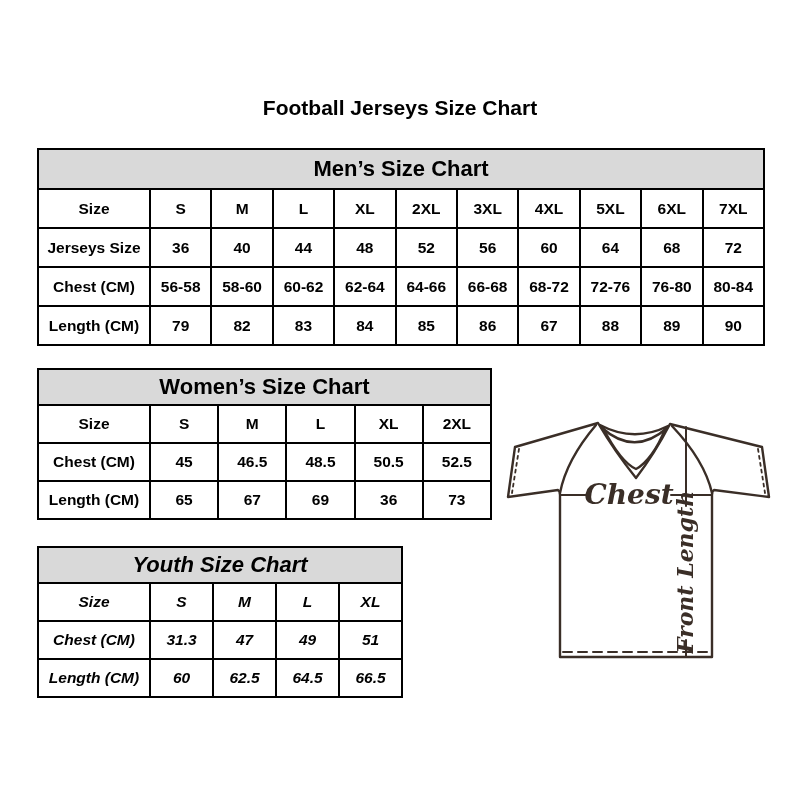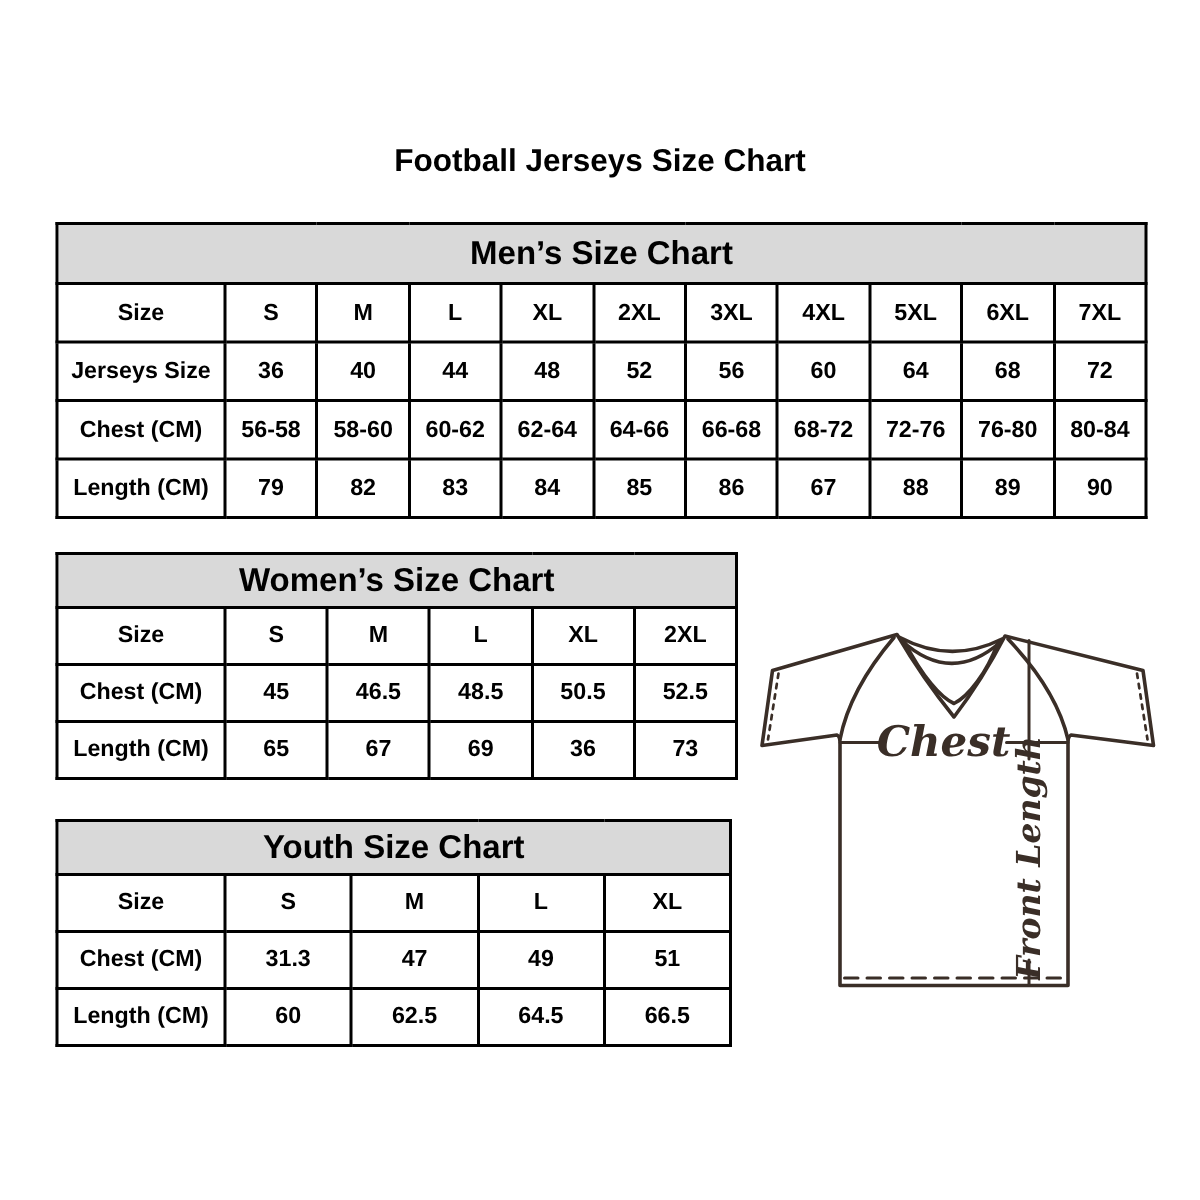--- a/index.html
+++ b/index.html
@@ -50,21 +50,21 @@
   }
   table.size-table td {
     font-size: 15.5px;
   }
   table.mens       { left: 37px; top: 148px; width: 728px; }
   table.mens td    { height: 37px; }
   table.mens th.tbl-title { height: 38px; }
   table.womens     { left: 37px; top: 368px; width: 455px; }
   table.womens td  { height: 36px; }
   table.womens th.tbl-title { height: 34px; margin-top: 30px; }
-  table.youth      { left: 37px; top: 546px; width: 451px; }
+  table.youth      { left: 37px; top: 546px; width: 366px; font-style: italic; }
   table.youth td   { height: 36px; }
   table.youth th.tbl-title { height: 34px; }
   col.label-col { width: 112px; }
   .jersey-diagram {
     position: absolute;
     left: 503px;
     top: 403px;
     width: 272px;
     height: 262px;
   }

